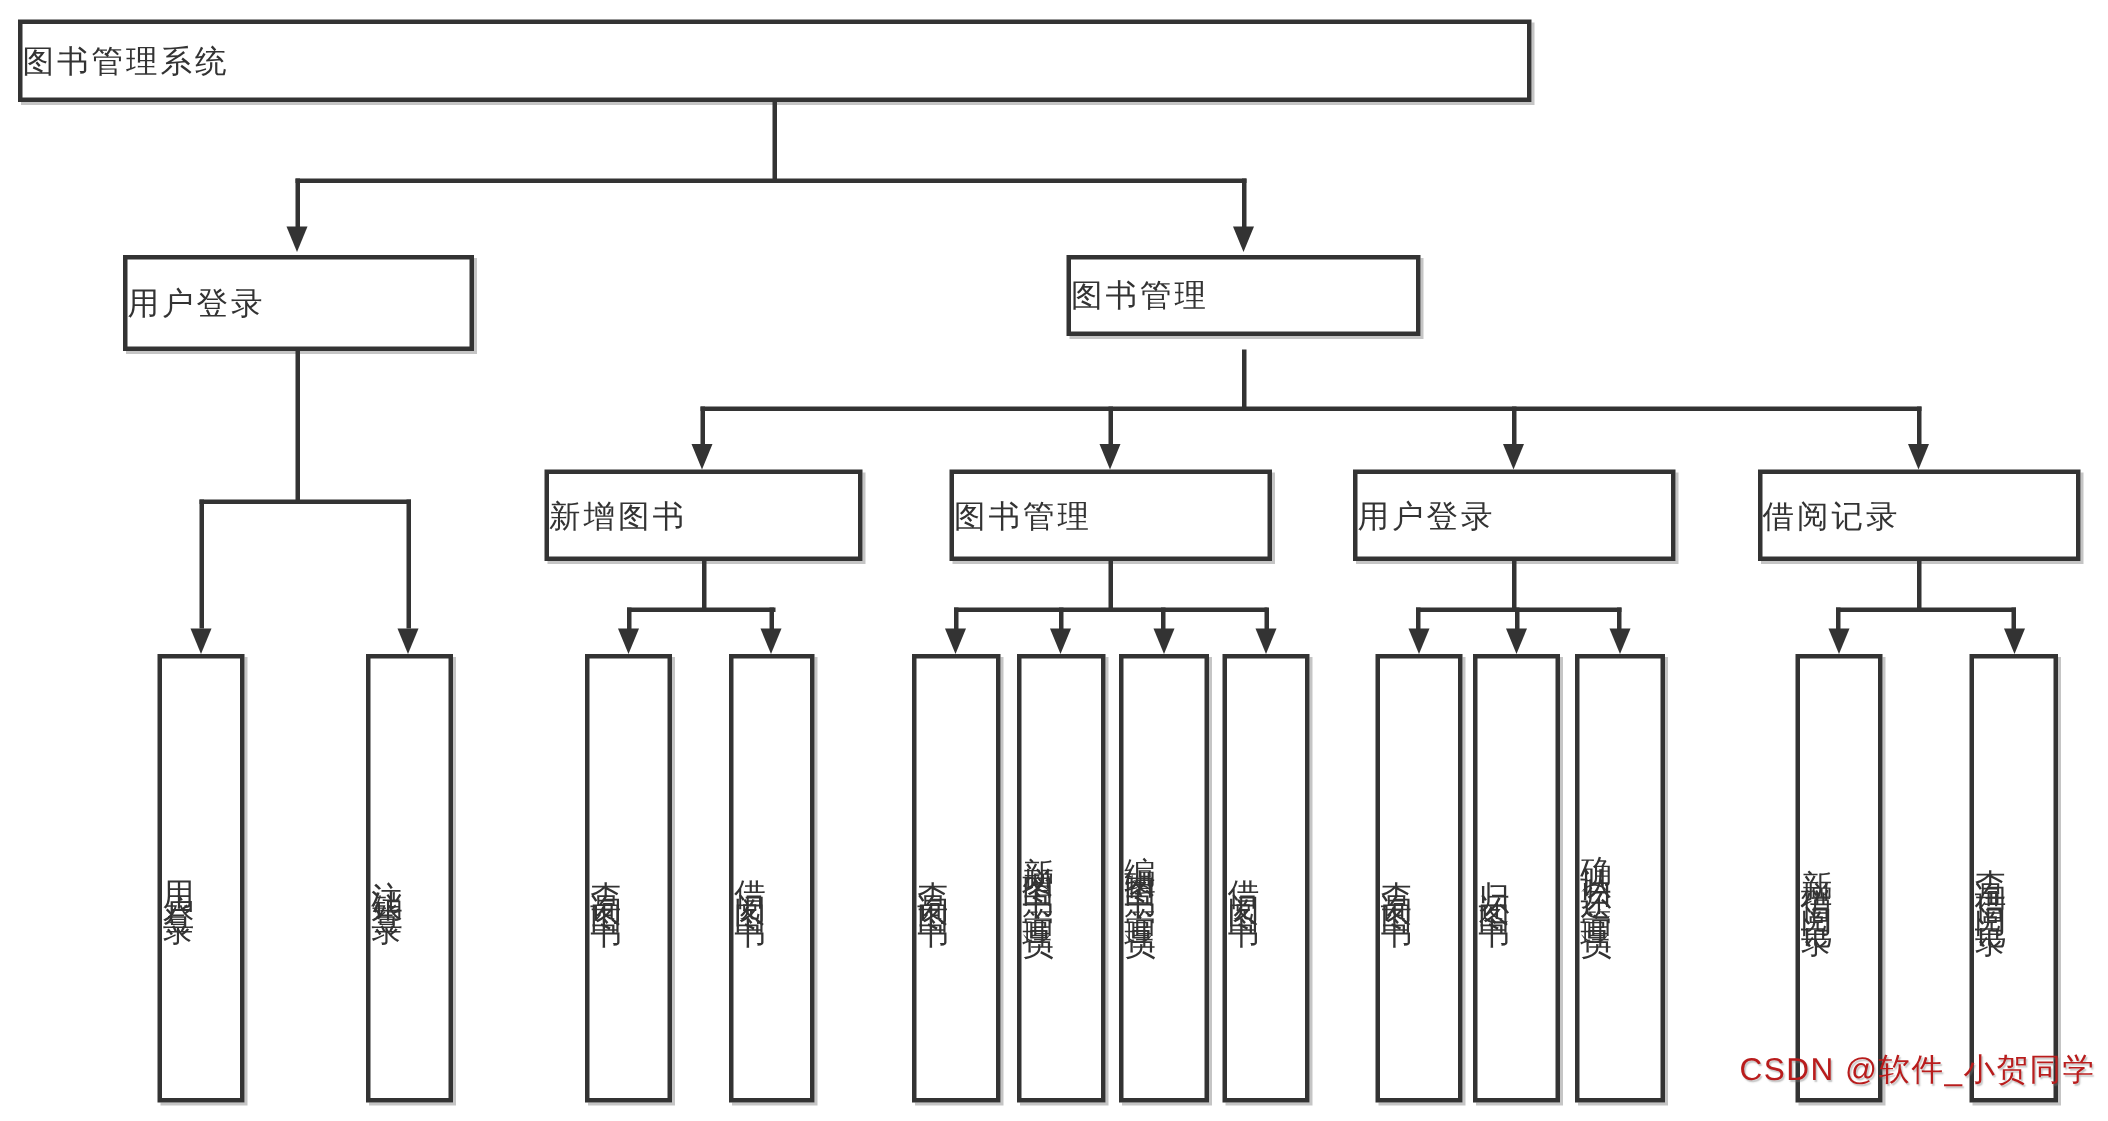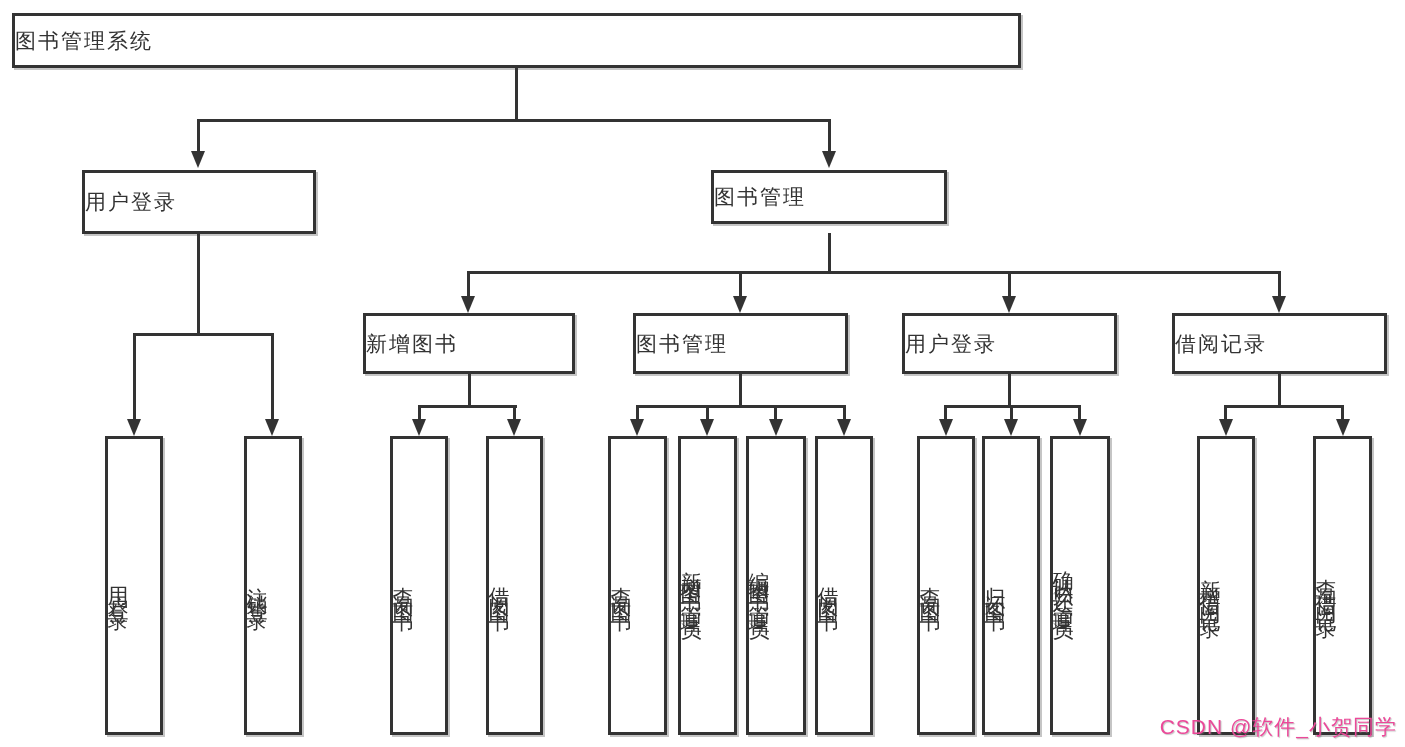--- a/index.html
+++ b/index.html
@@ -37,23 +37,23 @@
   .arrowhead {
     position: absolute;
     width: 0; height: 0;
     border-left: 7px solid transparent;
     border-right: 7px solid transparent;
     border-top: 17px solid #333333;
   }
   .watermark {
     position: absolute;
     right: 8px;
-    bottom: 6px;
+    bottom: 20px;
     font-size: 21px;
-    color: #ec4899;
+    color: #b91c1c;
     letter-spacing: 1px;
     text-shadow: 1px 1px 1px rgba(120,120,120,0.45);
     white-space: nowrap;
   }
 </style>
 </head>
 <body>
 
 <div class="canvas">
 

